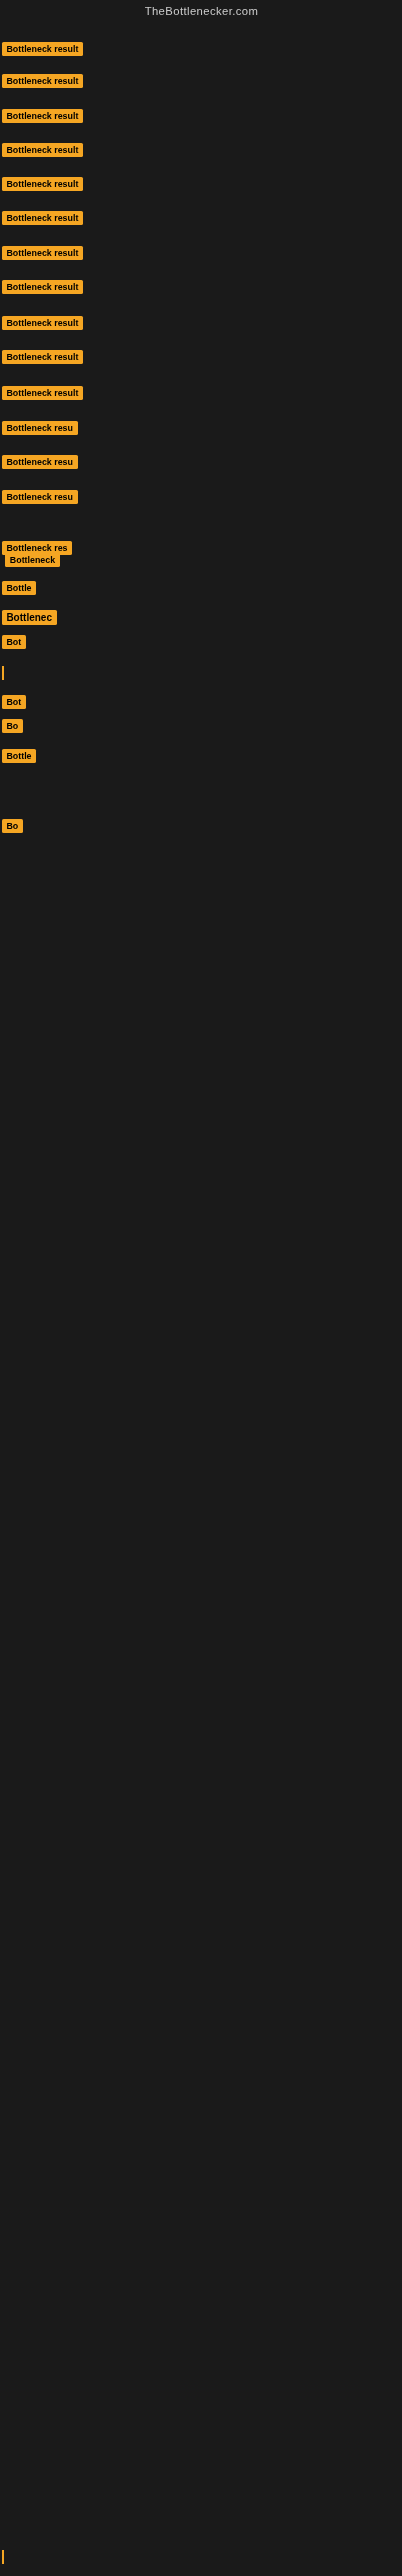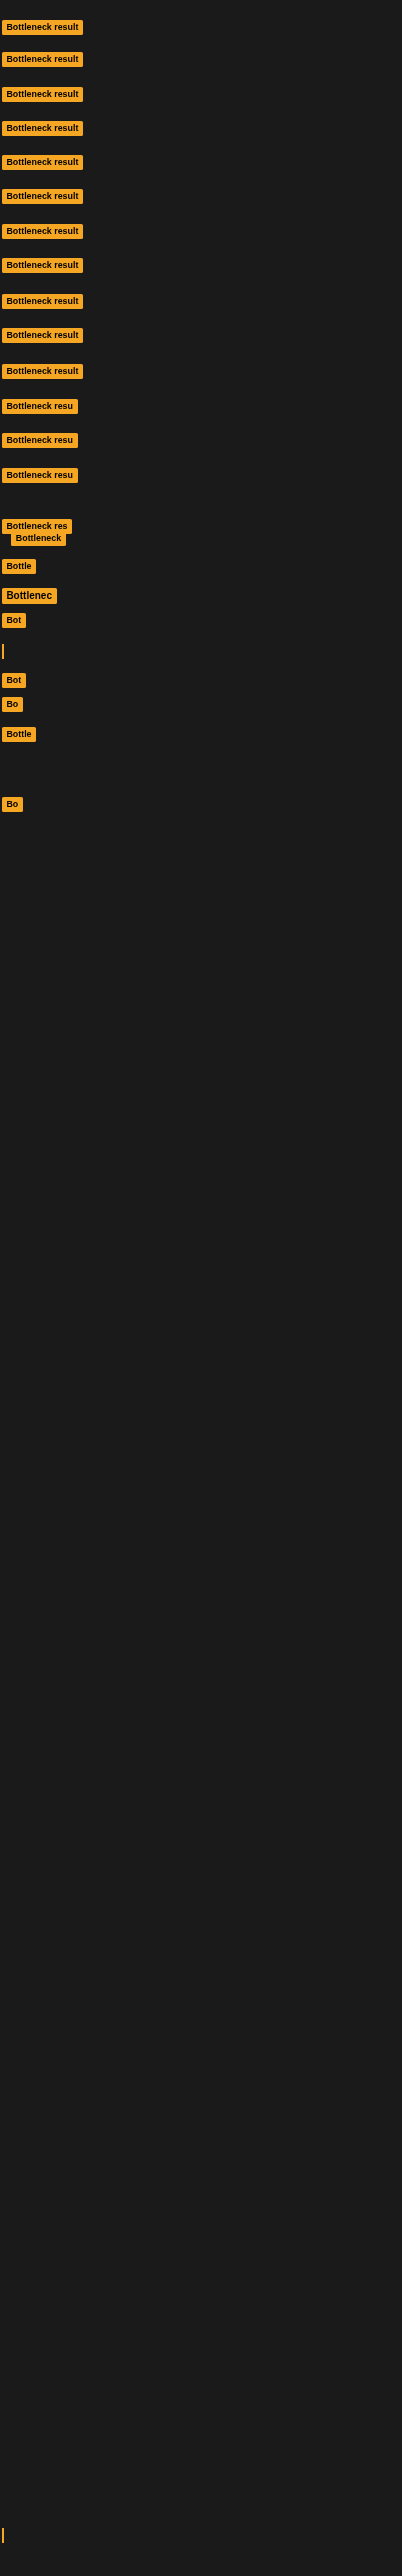--- a/index.html
+++ b/index.html
@@ -22,38 +22,41 @@
       font-size: 11.3px;
       padding: 4.8px 0;
       letter-spacing: 0.4px;
     }
   </style>
 </head>
 <body>
 
 <div style="position: relative; width: 403px; min-height: 2576px; background: #1a1a1a;">
 
+  <div class="site-title">
+    <span>TheBottlenecker.com</span>
+  </div>
 
   <div id="badges-container" style="position: relative; width: 100%; height: 2576px;">
   <div style="position: absolute; top: 20px; left: 1.6px; display: inline-block; background-color: rgb(245, 166, 35); color: rgb(0, 0, 0); font-size: 8.9px; font-weight: bold; padding: 2.4px 4.8px; border-radius: 1.6px; white-space: nowrap; overflow: hidden; max-width: 105px;">Bottleneck result</div>
       <div style="position: absolute; top: 52px; left: 1.6px; display: inline-block; background-color: rgb(245, 166, 35); color: rgb(0, 0, 0); font-size: 8.9px; font-weight: bold; padding: 2.4px 4.8px; border-radius: 1.6px; white-space: nowrap; overflow: hidden; max-width: 105px;">Bottleneck result</div>
       <div style="position: absolute; top: 87px; left: 1.6px; display: inline-block; background-color: rgb(245, 166, 35); color: rgb(0, 0, 0); font-size: 8.9px; font-weight: bold; padding: 2.4px 4.8px; border-radius: 1.6px; white-space: nowrap; overflow: hidden; max-width: 113px;">Bottleneck result</div>
       <div style="position: absolute; top: 121px; left: 1.6px; display: inline-block; background-color: rgb(245, 166, 35); color: rgb(0, 0, 0); font-size: 8.9px; font-weight: bold; padding: 2.4px 4.8px; border-radius: 1.6px; white-space: nowrap; overflow: hidden; max-width: 105px;">Bottleneck result</div>
       <div style="position: absolute; top: 155px; left: 1.6px; display: inline-block; background-color: rgb(245, 166, 35); color: rgb(0, 0, 0); font-size: 8.9px; font-weight: bold; padding: 2.4px 4.8px; border-radius: 1.6px; white-space: nowrap; overflow: hidden; max-width: 105px;">Bottleneck result</div>
       <div style="position: absolute; top: 189px; left: 1.6px; display: inline-block; background-color: rgb(245, 166, 35); color: rgb(0, 0, 0); font-size: 8.9px; font-weight: bold; padding: 2.4px 4.8px; border-radius: 1.6px; white-space: nowrap; overflow: hidden; max-width: 105px;">Bottleneck result</div>
       <div style="position: absolute; top: 224px; left: 1.6px; display: inline-block; background-color: rgb(245, 166, 35); color: rgb(0, 0, 0); font-size: 8.9px; font-weight: bold; padding: 2.4px 4.8px; border-radius: 1.6px; white-space: nowrap; overflow: hidden; max-width: 105px;">Bottleneck result</div>
       <div style="position: absolute; top: 258px; left: 1.6px; display: inline-block; background-color: rgb(245, 166, 35); color: rgb(0, 0, 0); font-size: 8.9px; font-weight: bold; padding: 2.4px 4.8px; border-radius: 1.6px; white-space: nowrap; overflow: hidden; max-width: 105px;">Bottleneck result</div>
       <div style="position: absolute; top: 294px; left: 1.6px; display: inline-block; background-color: rgb(245, 166, 35); color: rgb(0, 0, 0); font-size: 8.9px; font-weight: bold; padding: 2.4px 4.8px; border-radius: 1.6px; white-space: nowrap; overflow: hidden; max-width: 105px;">Bottleneck result</div>
       <div style="position: absolute; top: 328px; left: 1.6px; display: inline-block; background-color: rgb(245, 166, 35); color: rgb(0, 0, 0); font-size: 8.9px; font-weight: bold; padding: 2.4px 4.8px; border-radius: 1.6px; white-space: nowrap; overflow: hidden; max-width: 105px;">Bottleneck result</div>
       <div style="position: absolute; top: 364px; left: 1.6px; display: inline-block; background-color: rgb(245, 166, 35); color: rgb(0, 0, 0); font-size: 8.9px; font-weight: bold; padding: 2.4px 4.8px; border-radius: 1.6px; white-space: nowrap; overflow: hidden; max-width: 105px;">Bottleneck result</div>
       <div style="position: absolute; top: 399px; left: 1.6px; display: inline-block; background-color: rgb(245, 166, 35); color: rgb(0, 0, 0); font-size: 8.9px; font-weight: bold; padding: 2.4px 4.8px; border-radius: 1.6px; white-space: nowrap; overflow: hidden; max-width: 93px;">Bottleneck resu</div>
       <div style="position: absolute; top: 433px; left: 1.6px; display: inline-block; background-color: rgb(245, 166, 35); color: rgb(0, 0, 0); font-size: 8.9px; font-weight: bold; padding: 2.4px 4.8px; border-radius: 1.6px; white-space: nowrap; overflow: hidden; max-width: 93px;">Bottleneck resu</div>
       <div style="position: absolute; top: 468px; left: 1.6px; display: inline-block; background-color: rgb(245, 166, 35); color: rgb(0, 0, 0); font-size: 8.9px; font-weight: bold; padding: 2.4px 4.8px; border-radius: 1.6px; white-space: nowrap; overflow: hidden; max-width: 93px;">Bottleneck resu</div>
       <div style="position: absolute; top: 519px; left: 1.6px; display: inline-block; background-color: rgb(245, 166, 35); color: rgb(0, 0, 0); font-size: 8.9px; font-weight: bold; padding: 2.4px 4.8px; border-radius: 1.6px; white-space: nowrap; overflow: hidden; max-width: 87px;">Bottleneck res</div>
-      <div style="position: absolute; top: 531px; left: 11px; display: inline-block; background-color: rgb(245, 166, 35); color: rgb(0, 0, 0); font-size: 8.9px; font-weight: bold; padding: 2.4px 4.8px; border-radius: 1.6px; white-space: nowrap; overflow: hidden; max-width: 68px;">Bottleneck</div>
+      <div style="position: absolute; top: 531px; left: 5px; display: inline-block; background-color: rgb(245, 166, 35); color: rgb(0, 0, 0); font-size: 8.9px; font-weight: bold; padding: 2.4px 4.8px; border-radius: 1.6px; white-space: nowrap; overflow: hidden; max-width: 68px;">Bottleneck</div>
       <div style="position: absolute; top: 559px; left: 1.6px; display: inline-block; background-color: rgb(245, 166, 35); color: rgb(0, 0, 0); font-size: 8.9px; font-weight: bold; padding: 2.4px 4.8px; border-radius: 1.6px; white-space: nowrap; overflow: hidden; max-width: 47px;">Bottle</div>
       <div style="position: absolute; top: 588px; left: 1.6px; display: inline-block; background-color: rgb(245, 166, 35); color: rgb(0, 0, 0); font-size: 10px; font-weight: bold; padding: 2.4px 4.8px; border-radius: 1.6px; white-space: nowrap; overflow: hidden; max-width: 60px;">Bottlenec</div>
       <div style="position: absolute; top: 613px; left: 1.6px; display: inline-block; background-color: rgb(245, 166, 35); color: rgb(0, 0, 0); font-size: 8.9px; font-weight: bold; padding: 2.4px 4.8px; border-radius: 1.6px; white-space: nowrap; overflow: hidden; max-width: 32px;">Bot</div>
       <div style="position: absolute; top: 644px; left: 1.6px; width: 2.4px; height: 14.5px; background-color: rgb(245, 166, 35); display: inline-block;"></div>
       <div style="position: absolute; top: 673px; left: 1.6px; display: inline-block; background-color: rgb(245, 166, 35); color: rgb(0, 0, 0); font-size: 8.9px; font-weight: bold; padding: 2.4px 4.8px; border-radius: 1.6px; white-space: nowrap; overflow: hidden; max-width: 32px;">Bot</div>
       <div style="position: absolute; top: 697px; left: 1.6px; display: inline-block; background-color: rgb(245, 166, 35); color: rgb(0, 0, 0); font-size: 8.9px; font-weight: bold; padding: 2.4px 4.8px; border-radius: 1.6px; white-space: nowrap; overflow: hidden; max-width: 26px;">Bo</div>
       <div style="position: absolute; top: 727px; left: 1.6px; display: inline-block; background-color: rgb(245, 166, 35); color: rgb(0, 0, 0); font-size: 8.9px; font-weight: bold; padding: 2.4px 4.8px; border-radius: 1.6px; white-space: nowrap; overflow: hidden; max-width: 47px;">Bottle</div>
       <div style="position: absolute; top: 797px; left: 1.6px; display: inline-block; background-color: rgb(245, 166, 35); color: rgb(0, 0, 0); font-size: 8.9px; font-weight: bold; padding: 2.4px 4.8px; border-radius: 1.6px; white-space: nowrap; overflow: hidden; max-width: 26px;">Bo</div>
       <div style="position: absolute; top: 2528px; left: 1.6px; width: 2.4px; height: 14.5px; background-color: rgb(245, 166, 35); display: inline-block;"></div>
       <div style="position: absolute; top: 2528px; left: 1.6px; width: 2.4px; height: 14.5px; background-color: rgb(245, 166, 35);"></div>

